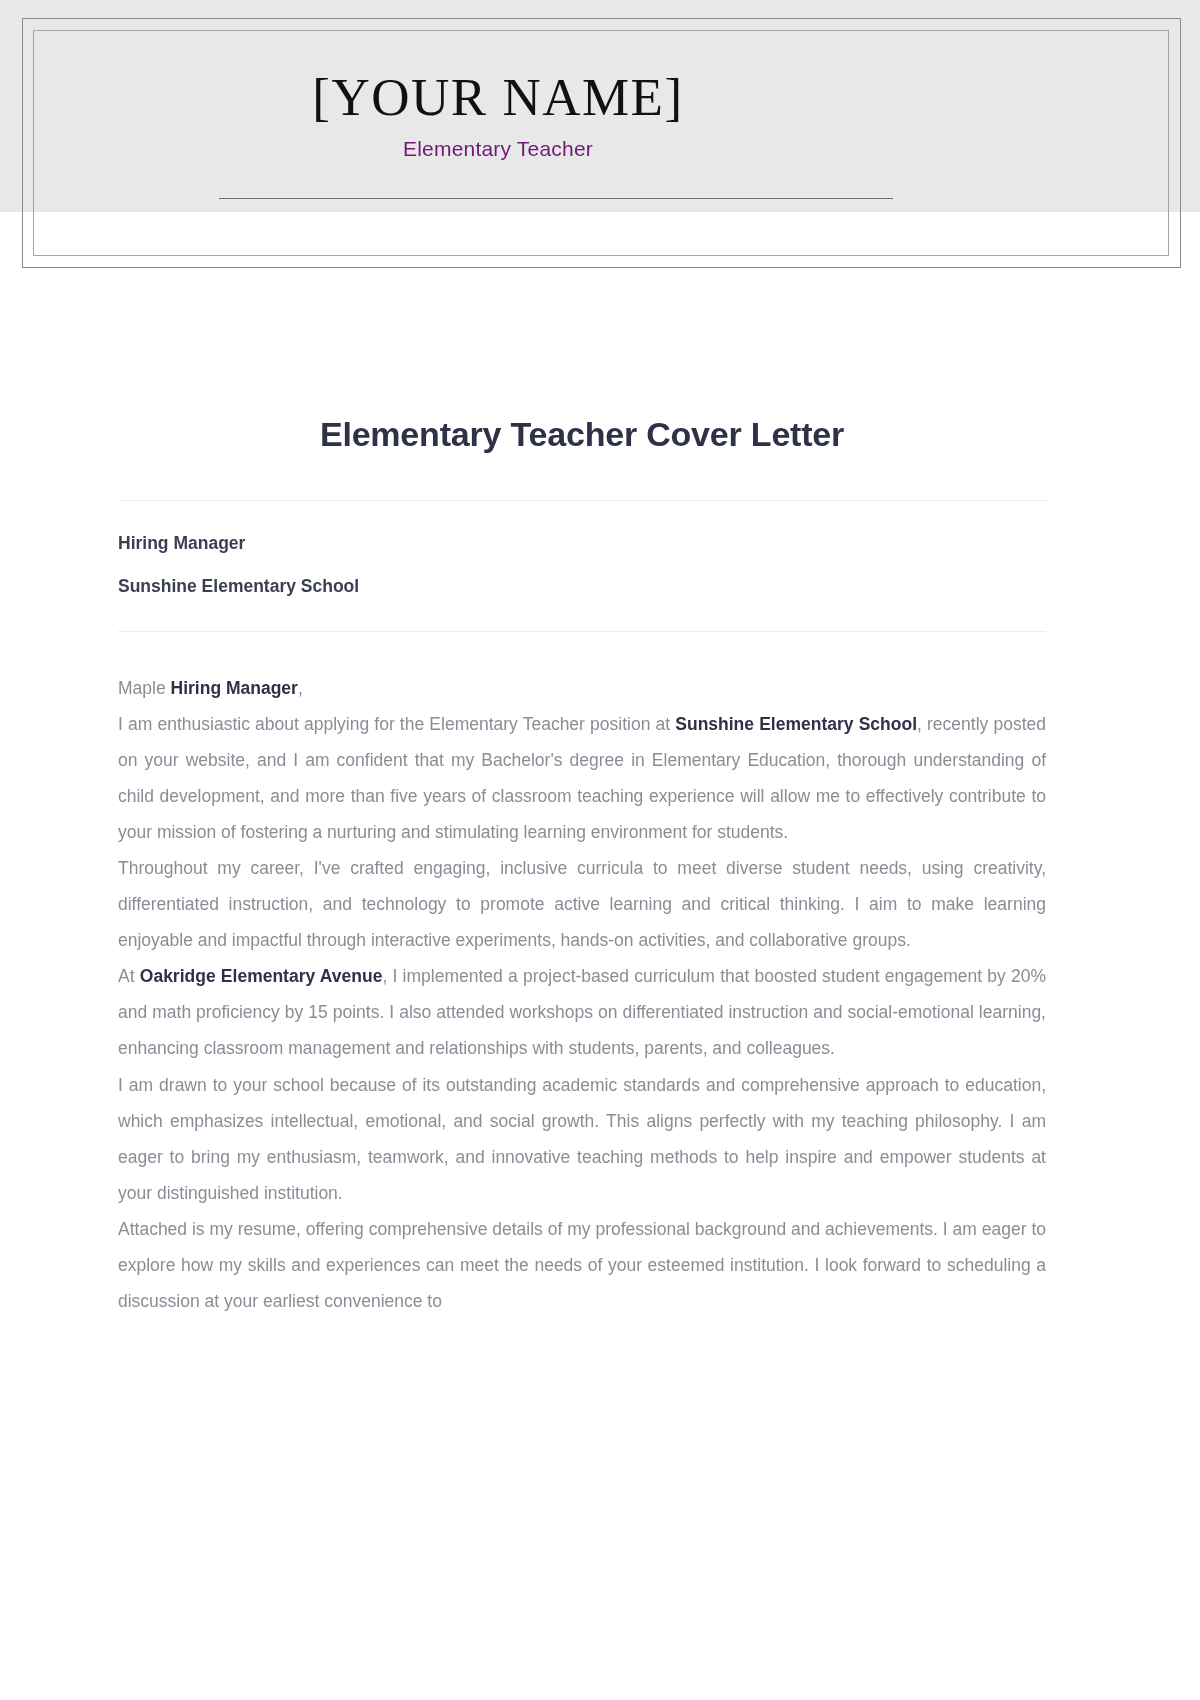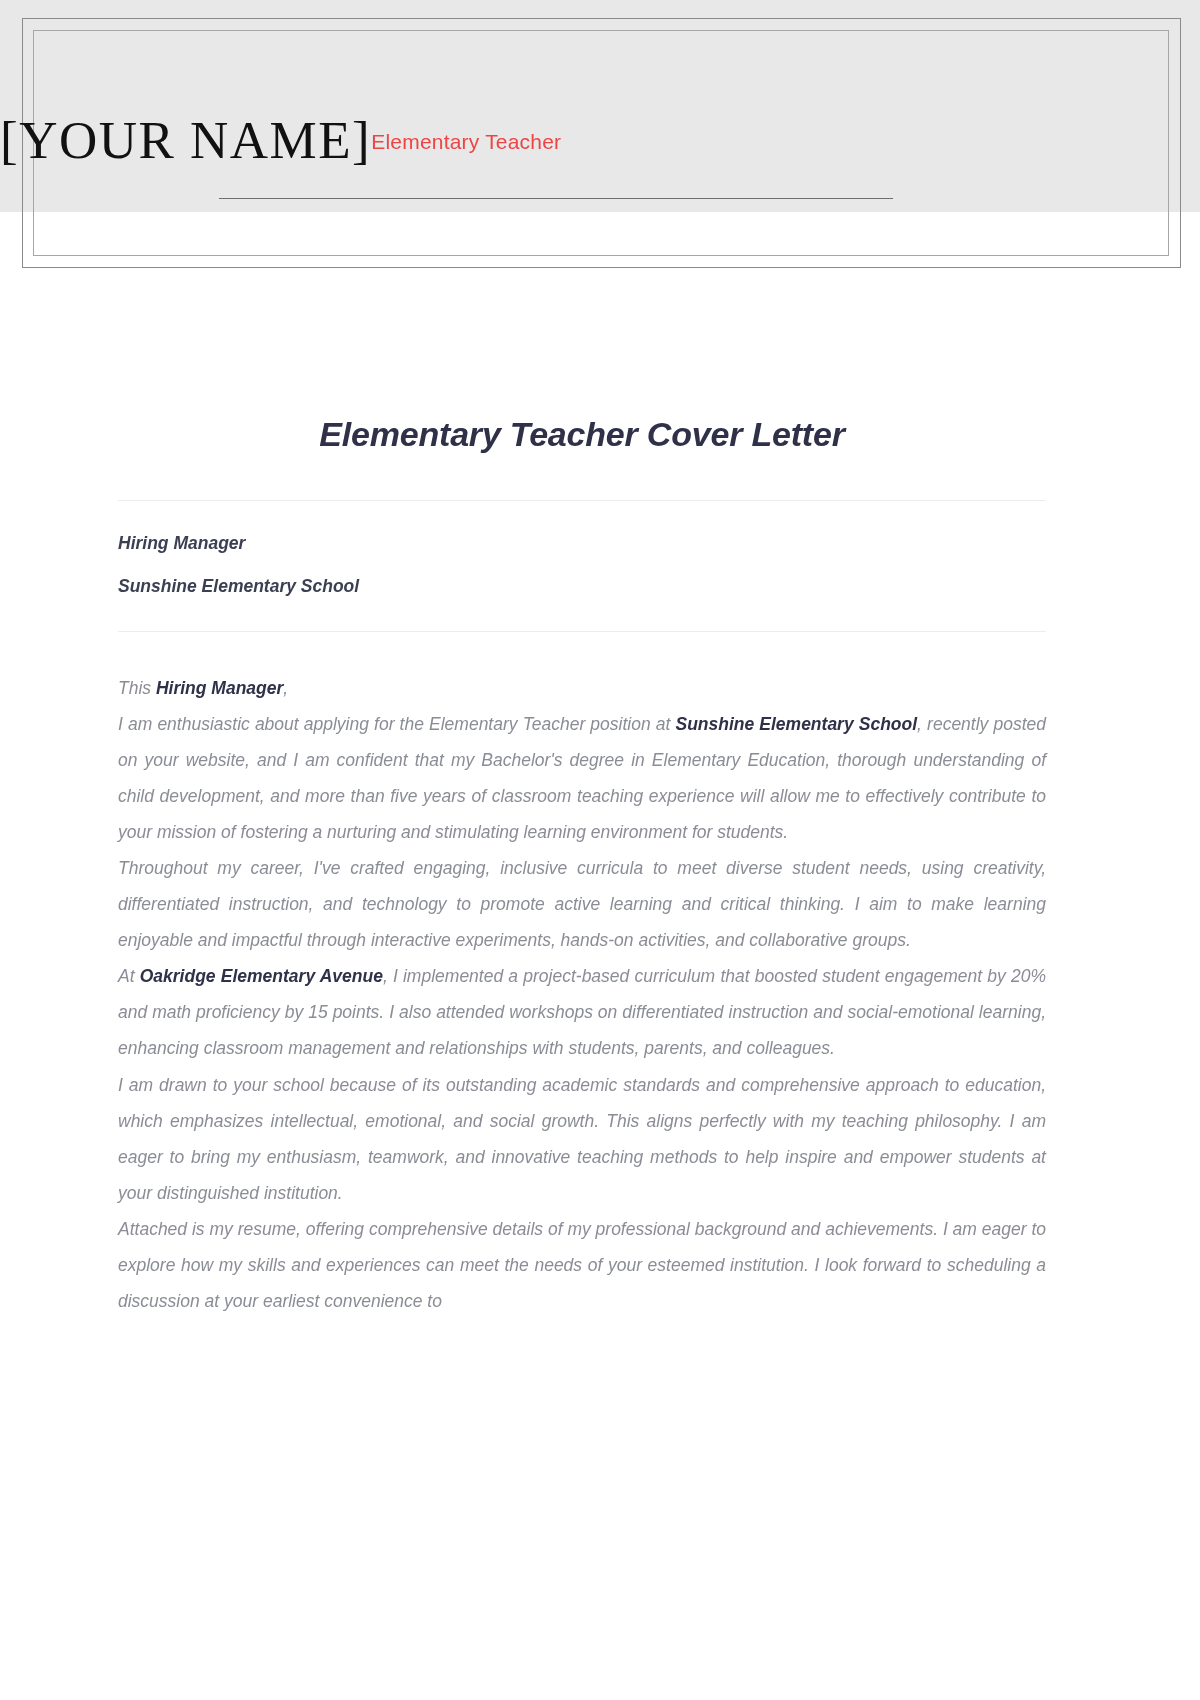--- a/index.html
+++ b/index.html
@@ -44,56 +44,55 @@
     height: 226px;
     border: 1.5px solid #a6a6a6;
   }
   .letterhead-content {
     position: absolute;
     left: 0;
     top: 0;
     width: 996px;
     height: 212px;
     display: flex;
-    flex-direction: row;
+    flex-direction: column;
     align-items: center;
     justify-content: flex-start;
     padding-top: 70px;
   }
   .candidate-name {
     font-family: "Liberation Serif", "DejaVu Serif", serif;
     font-size: 53px;
     line-height: 1.05;
     font-weight: 400;
     color: #111111;
     letter-spacing: 1.5px;
     white-space: nowrap;
   }
   .candidate-role {
-    margin-top: 1px;
+    margin-top: 11px;
     font-family: "Liberation Sans", sans-serif;
     font-size: 21px;
     font-weight: 400;
-    color: #ef4444;
+    color: #701a75;
     letter-spacing: 0.2px;
   }
   .letterhead-rule {
     position: absolute;
     left: 219px;
     top: 198px;
     width: 674px;
     height: 0;
     border-top: 1.5px solid #6f6f6f;
   }
 
   
   .letter {
     width: 1164px;
     padding: 0;
-    font-style: italic;
   }
   .doc-title {
     margin: 0;
     padding-top: 135px;
     text-align: center;
     font-family: "Liberation Sans", sans-serif;
     font-size: 34px;
     font-weight: 700;
     color: #2e3148;
     letter-spacing: -0.2px;
@@ -164,21 +163,21 @@
 
   <section class="recipient-block">
     <p class="recipient-name">Hiring Manager</p>
     <p class="recipient-org">Sunshine Elementary School</p>
   </section>
 
   <div class="divider second"></div>
 
   <section class="body-block">
 
-    <p class="salutation"><span>This </span><b>Hiring Manager</b><span>,</span></p>
+    <p class="salutation"><span>Maple </span><b>Hiring Manager</b><span>,</span></p>
 
     <p><span>I am enthusiastic about applying for the Elementary Teacher position at </span><b>Sunshine Elementary School</b><span>, recently posted on your website, and I am confident that my Bachelor's degree in Elementary Education, thorough understanding of child development, and more than five years of classroom teaching experience will allow me to effectively contribute to your mission of fostering a nurturing and stimulating learning environment for students.</span></p>
 
     <p>Throughout my career, I've crafted engaging, inclusive curricula to meet diverse student needs, using creativity, differentiated instruction, and technology to promote active learning and critical thinking. I aim to make learning enjoyable and impactful through interactive experiments, hands-on activities, and collaborative groups.</p>
 
     <p><span>At </span><b>Oakridge Elementary Avenue</b><span>, I implemented a project-based curriculum that boosted student engagement by 20% and math proficiency by 15 points. I also attended workshops on differentiated instruction and social-emotional learning, enhancing classroom management and relationships with students, parents, and colleagues.</span></p>
 
     <p>I am drawn to your school because of its outstanding academic standards and comprehensive approach to education, which emphasizes intellectual, emotional, and social growth. This aligns perfectly with my teaching philosophy. I am eager to bring my enthusiasm, teamwork, and innovative teaching methods to help inspire and empower students at your distinguished institution.</p>
 
     <p>Attached is my resume, offering comprehensive details of my professional background and achievements. I am eager to explore how my skills and experiences can meet the needs of your esteemed institution. I look forward to scheduling a discussion at your earliest convenience to</p>

